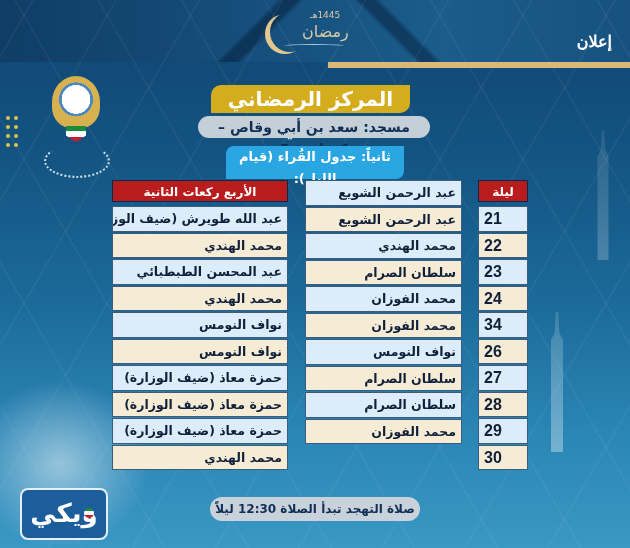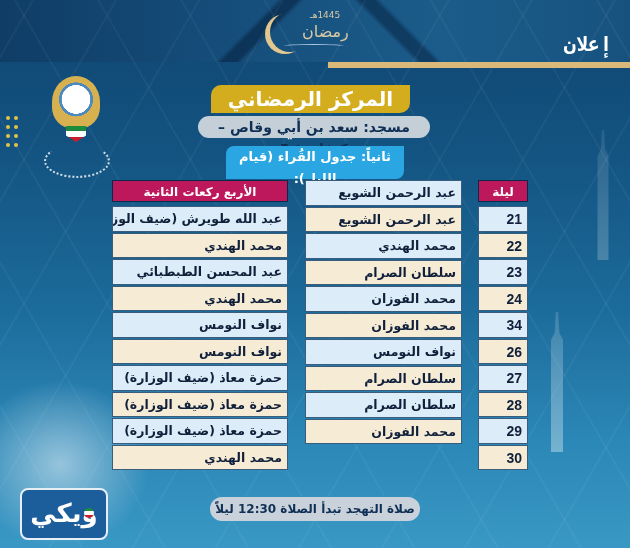--- a/index.html
+++ b/index.html
@@ -22,22 +22,22 @@
     background:
       repeating-linear-gradient(60deg, transparent 0 70px, rgba(255,255,255,.04) 70px 72px),
       repeating-linear-gradient(-60deg, transparent 0 70px, rgba(255,255,255,.04) 70px 72px);
   }
   .gold-line {
     position: absolute; left: 328px; top: 62px; width: 302px; height: 6px;
     background: #d9b87a;
   }
   .announce {
     position: absolute; right: 18px; top: 32px;
-    color: #ffffff; font-weight: bold; font-size: 20px;
-    font-family: Liberation Mono, monospace;
+    color: #ffffff; font-weight: bold; font-size: 16px;
+    font-family: Liberation Sans, sans-serif;
   }
   .ramadan-logo { position: absolute; left: 262px; top: 6px; width: 100px; height: 48px; }
   .ramadan-logo .moon {
     position: absolute; left: 8px; top: 6px; width: 40px; height: 40px; border-radius: 50%;
     box-shadow: -5px 2px 0 0 #e2c88f;
   }
   .ramadan-logo .year { position: absolute; left: 48px; top: 4px; font-size: 9px; color: #d9c9a3; }
   .ramadan-logo .word { position: absolute; left: 40px; top: 16px; font-size: 16px; color: #d9c9a3; }
   .ramadan-logo .wave { position: absolute; left: 22px; top: 38px; width: 60px; height: 4px; border-top: 1px solid #a9c7e0; border-radius: 50%; }
 
@@ -70,30 +70,30 @@
     position: absolute; left: 226px; top: 146px; width: 178px; height: 33px;
     background: #2aa7e3; border-radius: 8px 0 8px 0;
     color: #ffffff; font-size: 13px; font-weight: bold; text-align: center; line-height: 22px;
   }
 
   .table-col { position: absolute; top: 180px; }
   .col-night  { left: 478px; width: 50px; }
   .col-first  { left: 305px; width: 157px; }
   .col-second { left: 112px; width: 176px; }
   .col-head {
-    height: 22px; background: #be185d; color: #ffffff; font-weight: bold;
+    height: 22px; background: #b91c1c; color: #ffffff; font-weight: bold;
     font-size: 12px; text-align: center; line-height: 22px; margin-bottom: 4px;
     border: 1px solid #0a2a4c;
   }
   .cell {
     height: 25.5px; border: 1px solid #3a5d7d; margin-bottom: 1px;
     font-size: 12.5px; font-weight: bold; color: #10203a; line-height: 24px;
     padding: 0 5px; white-space: nowrap; overflow: hidden; text-align: right;
   }
-  .col-night .cell { text-align: right; font-family: "Liberation Sans", sans-serif; font-size: 14px; }
+  .col-night .cell { text-align: left; font-family: "Liberation Sans", sans-serif; font-size: 16px; }
   .cell.even { background: #dcecf8; }
   .cell.odd  { background: #f6ecd6; }
 
   .footer-pill {
     position: absolute; left: 210px; top: 497px; width: 210px; height: 24px;
     background: #c9d2da; border-radius: 12px;
     color: #0f2f55; font-size: 12px; font-weight: bold; text-align: center; line-height: 24px;
   }
   .brand {
     position: absolute; left: 20px; top: 488px; width: 88px; height: 52px;

